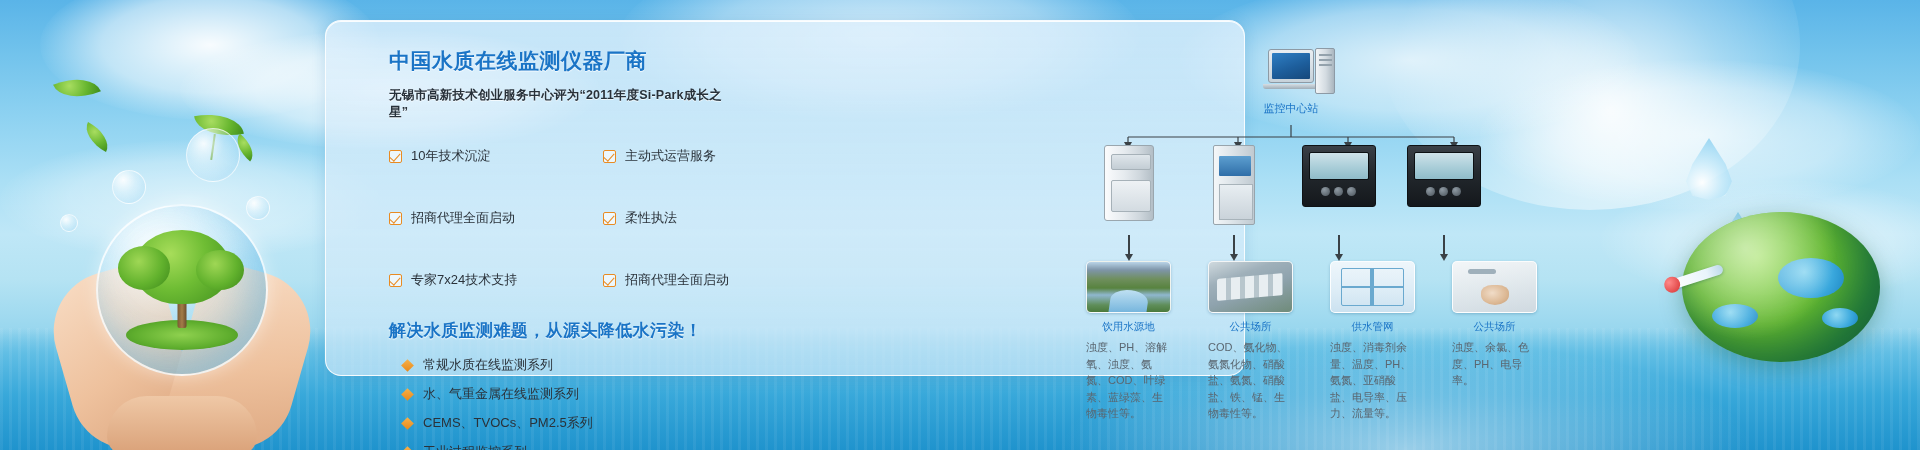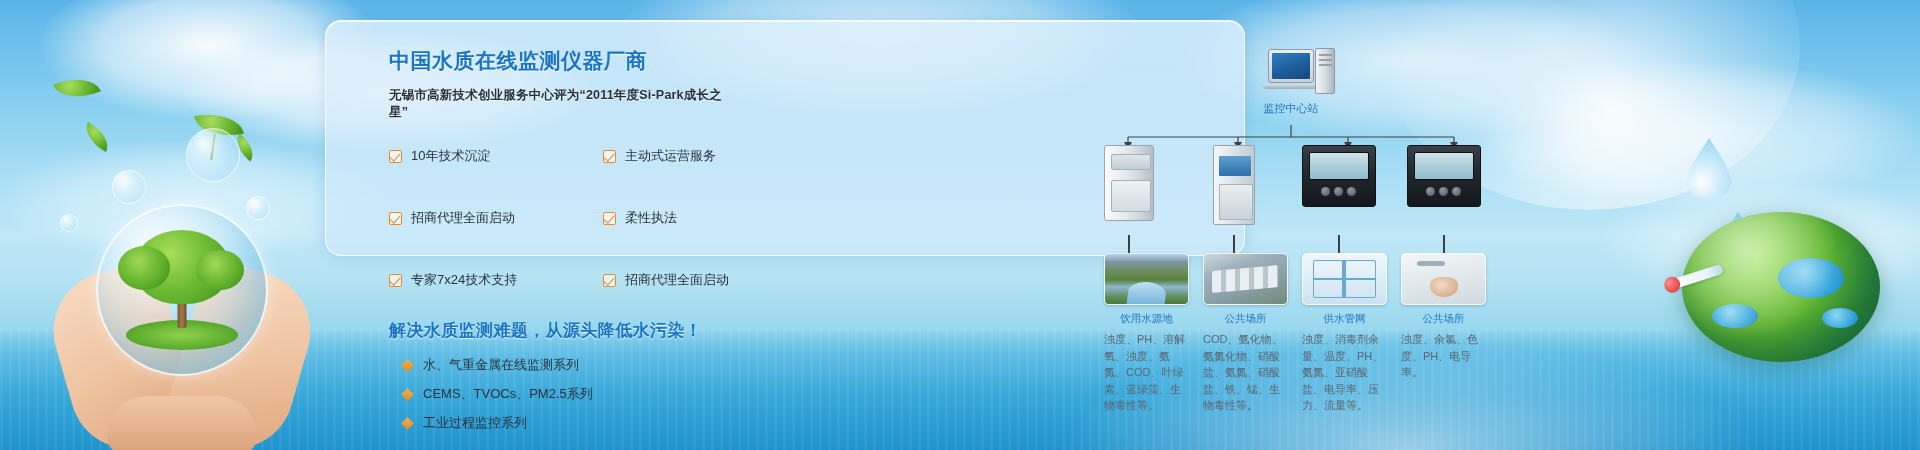--- a/index.html
+++ b/index.html
@@ -151,21 +151,21 @@
     box-shadow: 0 1px 3px rgba(0,60,90,.3);
   }
   .thermometer::after {
     content: ""; position: absolute; left: -5px; top: -3px;
     width: 16px; height: 16px; border-radius: 50%;
     background: radial-gradient(circle at 35% 30%, #ff8a8a, #d62f2f);
   }
 
   
   .panel {
-    position: absolute; left: 325px; top: 20px; width: 920px; height: 236px;
+    position: absolute; left: 325px; top: 20px; width: 920px; height: 356px;
     background: linear-gradient(180deg, rgba(223,240,252,0.80) 0%, rgba(214,236,250,0.74) 45%, rgba(206,233,249,0.70) 100%);
     border: 1px solid rgba(255,255,255,0.85);
     border-radius: 16px;
     box-shadow: 0 2px 14px rgba(40,120,180,.18), inset 0 1px 0 rgba(255,255,255,.9);
   }
 
   
   .text-col { position: absolute; left: 63px; top: 26px; width: 345px; }
   .headline {
     font-size: 21px; font-weight: bold; color: #1a74c6; letter-spacing: .5px;
@@ -277,21 +277,21 @@
     width: 100%; height: 28px; border-radius: 2px;
     background: linear-gradient(180deg,#cfe3ea 0%, #a9cdd8 55%, #8fbcc9 100%);
     border: 1px solid #0c1013;
   }
   .ctrl-keys { display: flex; gap: 4px; justify-content: center; margin-top: 7px; }
   .ctrl-key {
     width: 9px; height: 9px; border-radius: 50%;
     background: radial-gradient(circle at 35% 30%, #8f9aa3, #4a535a);
   }
 
-  .photo-row { position: absolute; left: 20px; top: 214px; width: 400px; display: flex; gap: 14px; justify-content: flex-end; }
+  .photo-row { position: absolute; left: 20px; top: 222px; width: 400px; display: flex; gap: 37px; }
   .photo-cell { width: 85px; }
   .photo {
     width: 85px; height: 52px; border-radius: 5px; overflow: hidden;
     border: 1px solid rgba(255,255,255,.9); box-shadow: 0 1px 3px rgba(30,90,130,.3);
     position: relative;
   }
   .ph-river {
     background: linear-gradient(180deg, #b9d4e8 0%, #7e95a8 16%, #6f8f5e 34%, #58833f 52%, #8fb7cf 66%, #5f8e5a 86%, #4a7a3c 100%);
   }
   .ph-river::after {
@@ -422,20 +422,24 @@
       </div>
       <div class="check-item">
         <span class="check-box"></span>
         <span class="check-label">招商代理全面启动</span>
       </div>
     </div>
 
     <div class="sub-headline">解决水质监测难题，从源头降低水污染！</div>
 
     <div class="bullet-list">
+      <div class="bullet-item">
+        <span class="diamond"></span>
+        <span class="bullet-label">常规水质在线监测系列</span>
+      </div>
       <div class="bullet-item">
         <span class="diamond"></span>
         <span class="bullet-label">水、气重金属在线监测系列</span>
       </div>
       <div class="bullet-item">
         <span class="diamond"></span>
         <span class="bullet-label">CEMS、TVOCs、PM2.5系列</span>
       </div>
       <div class="bullet-item">
         <span class="diamond"></span>

